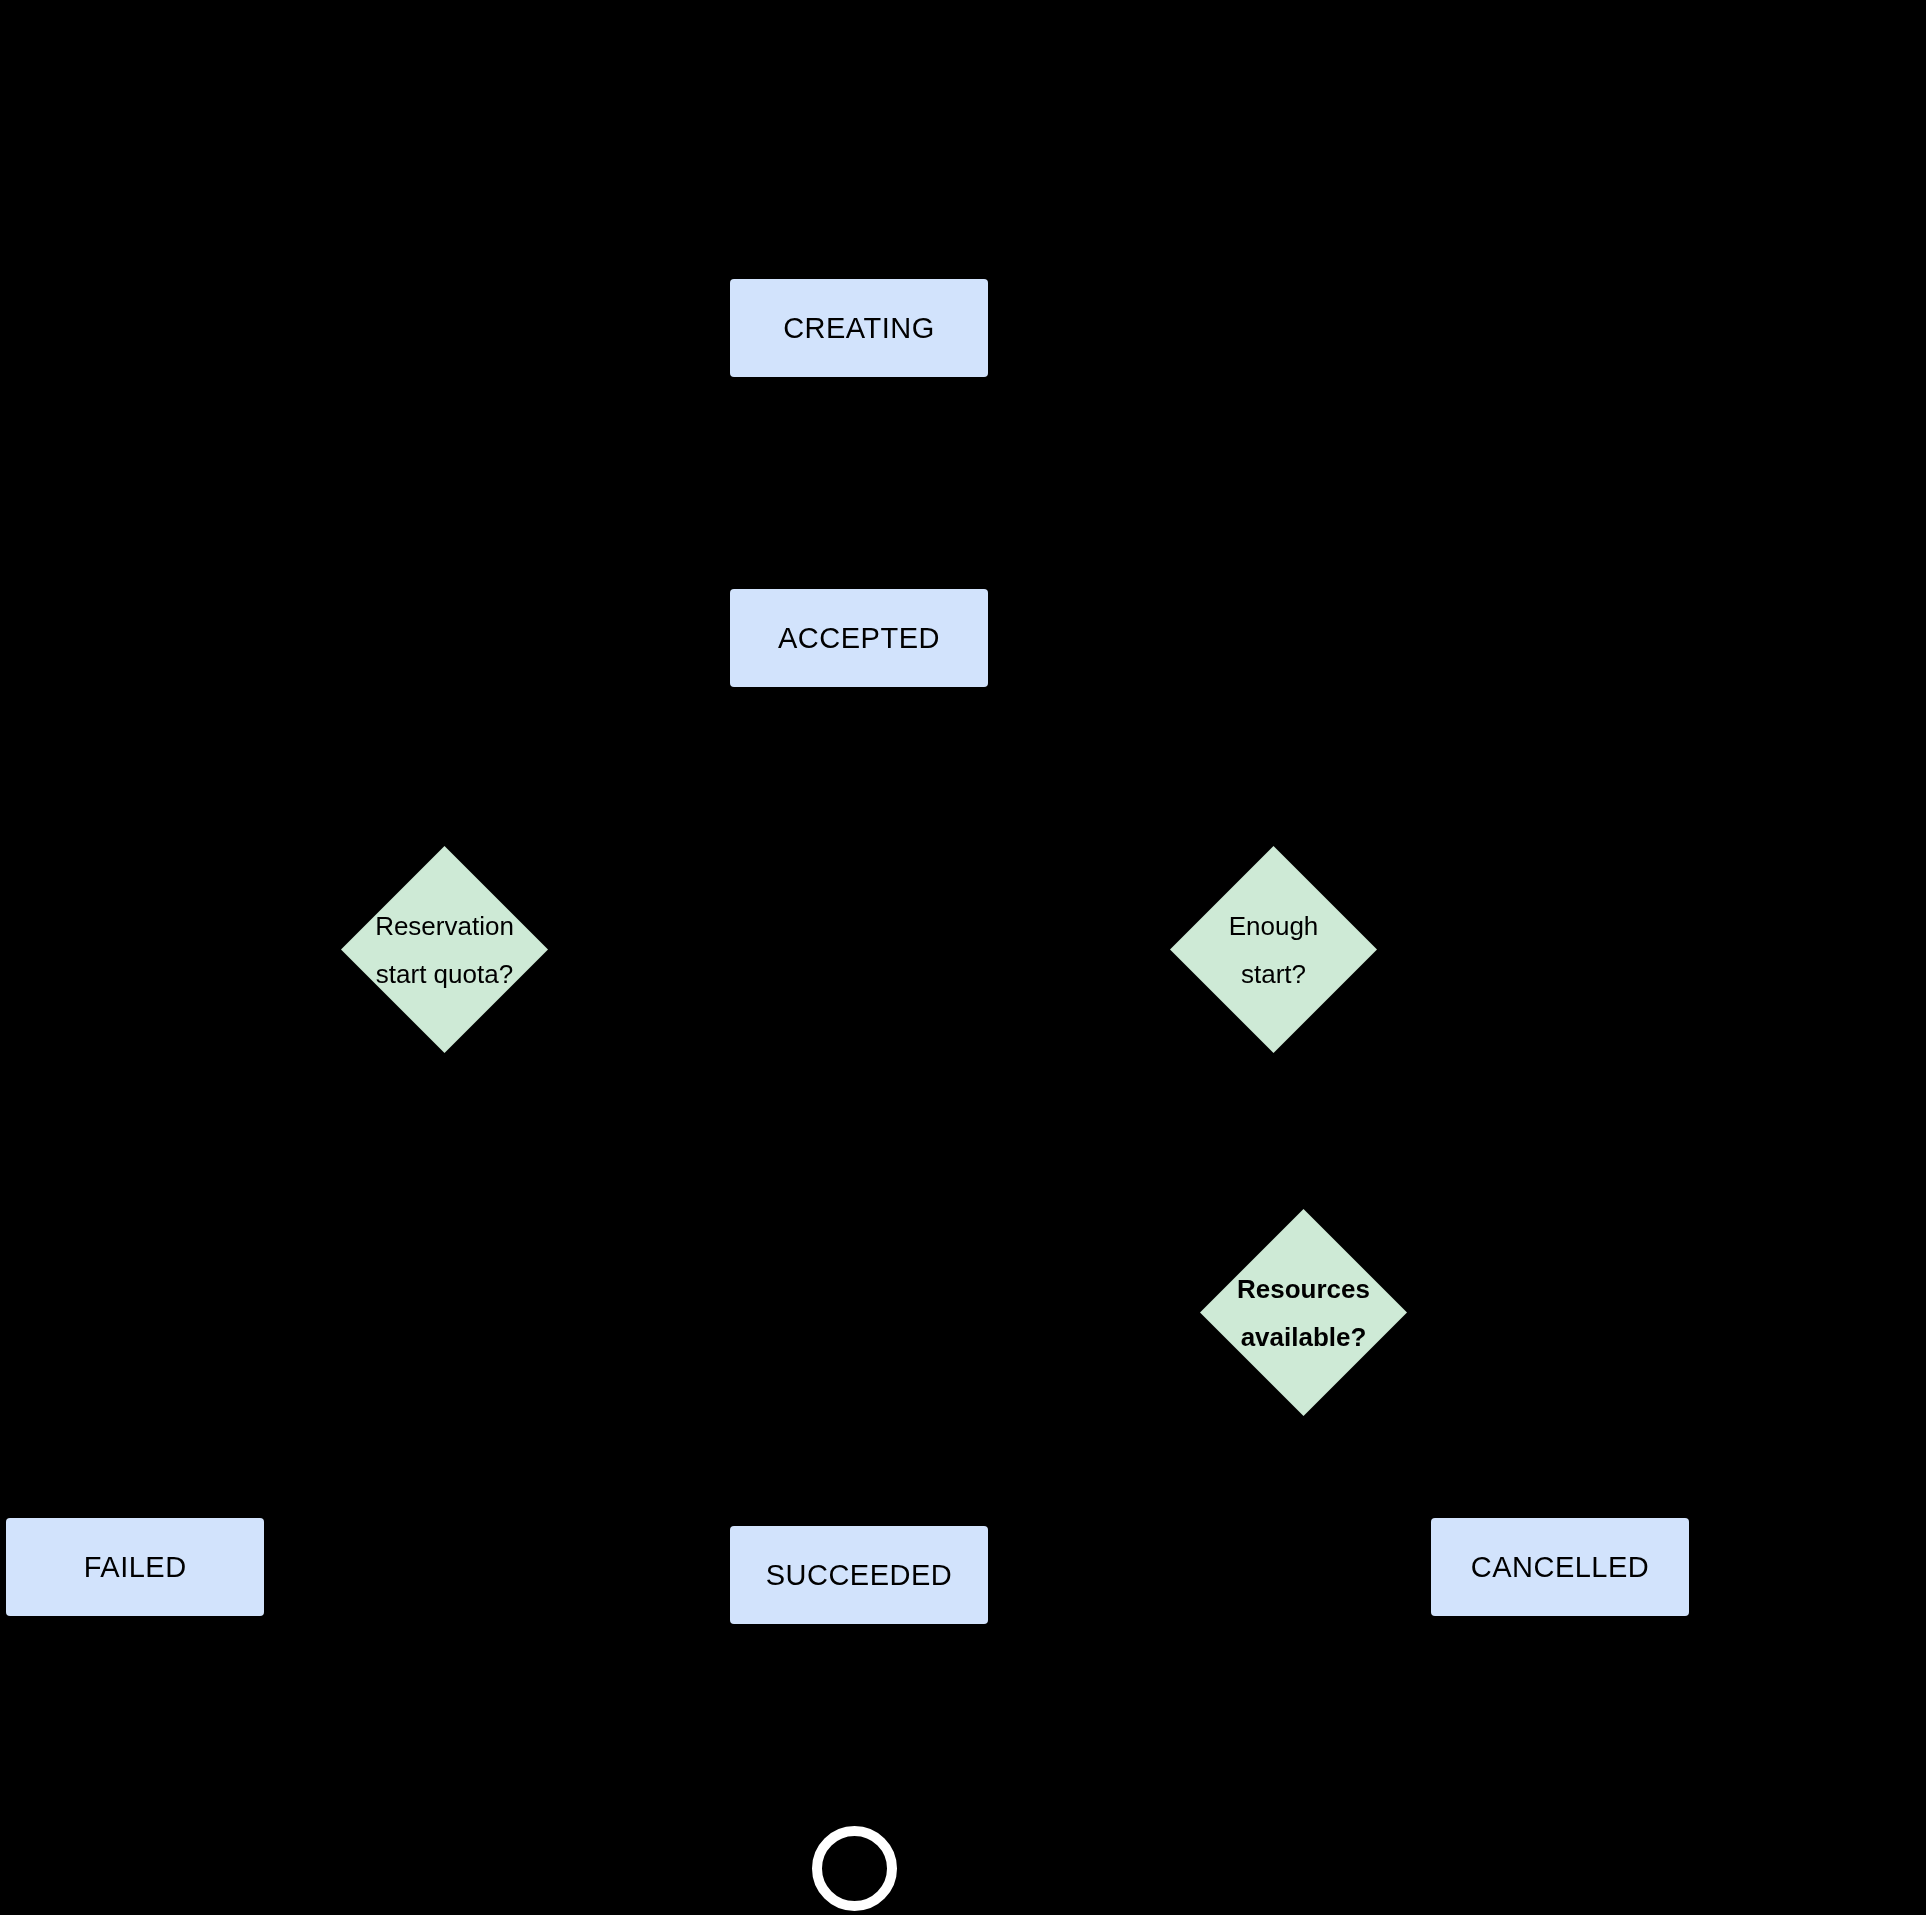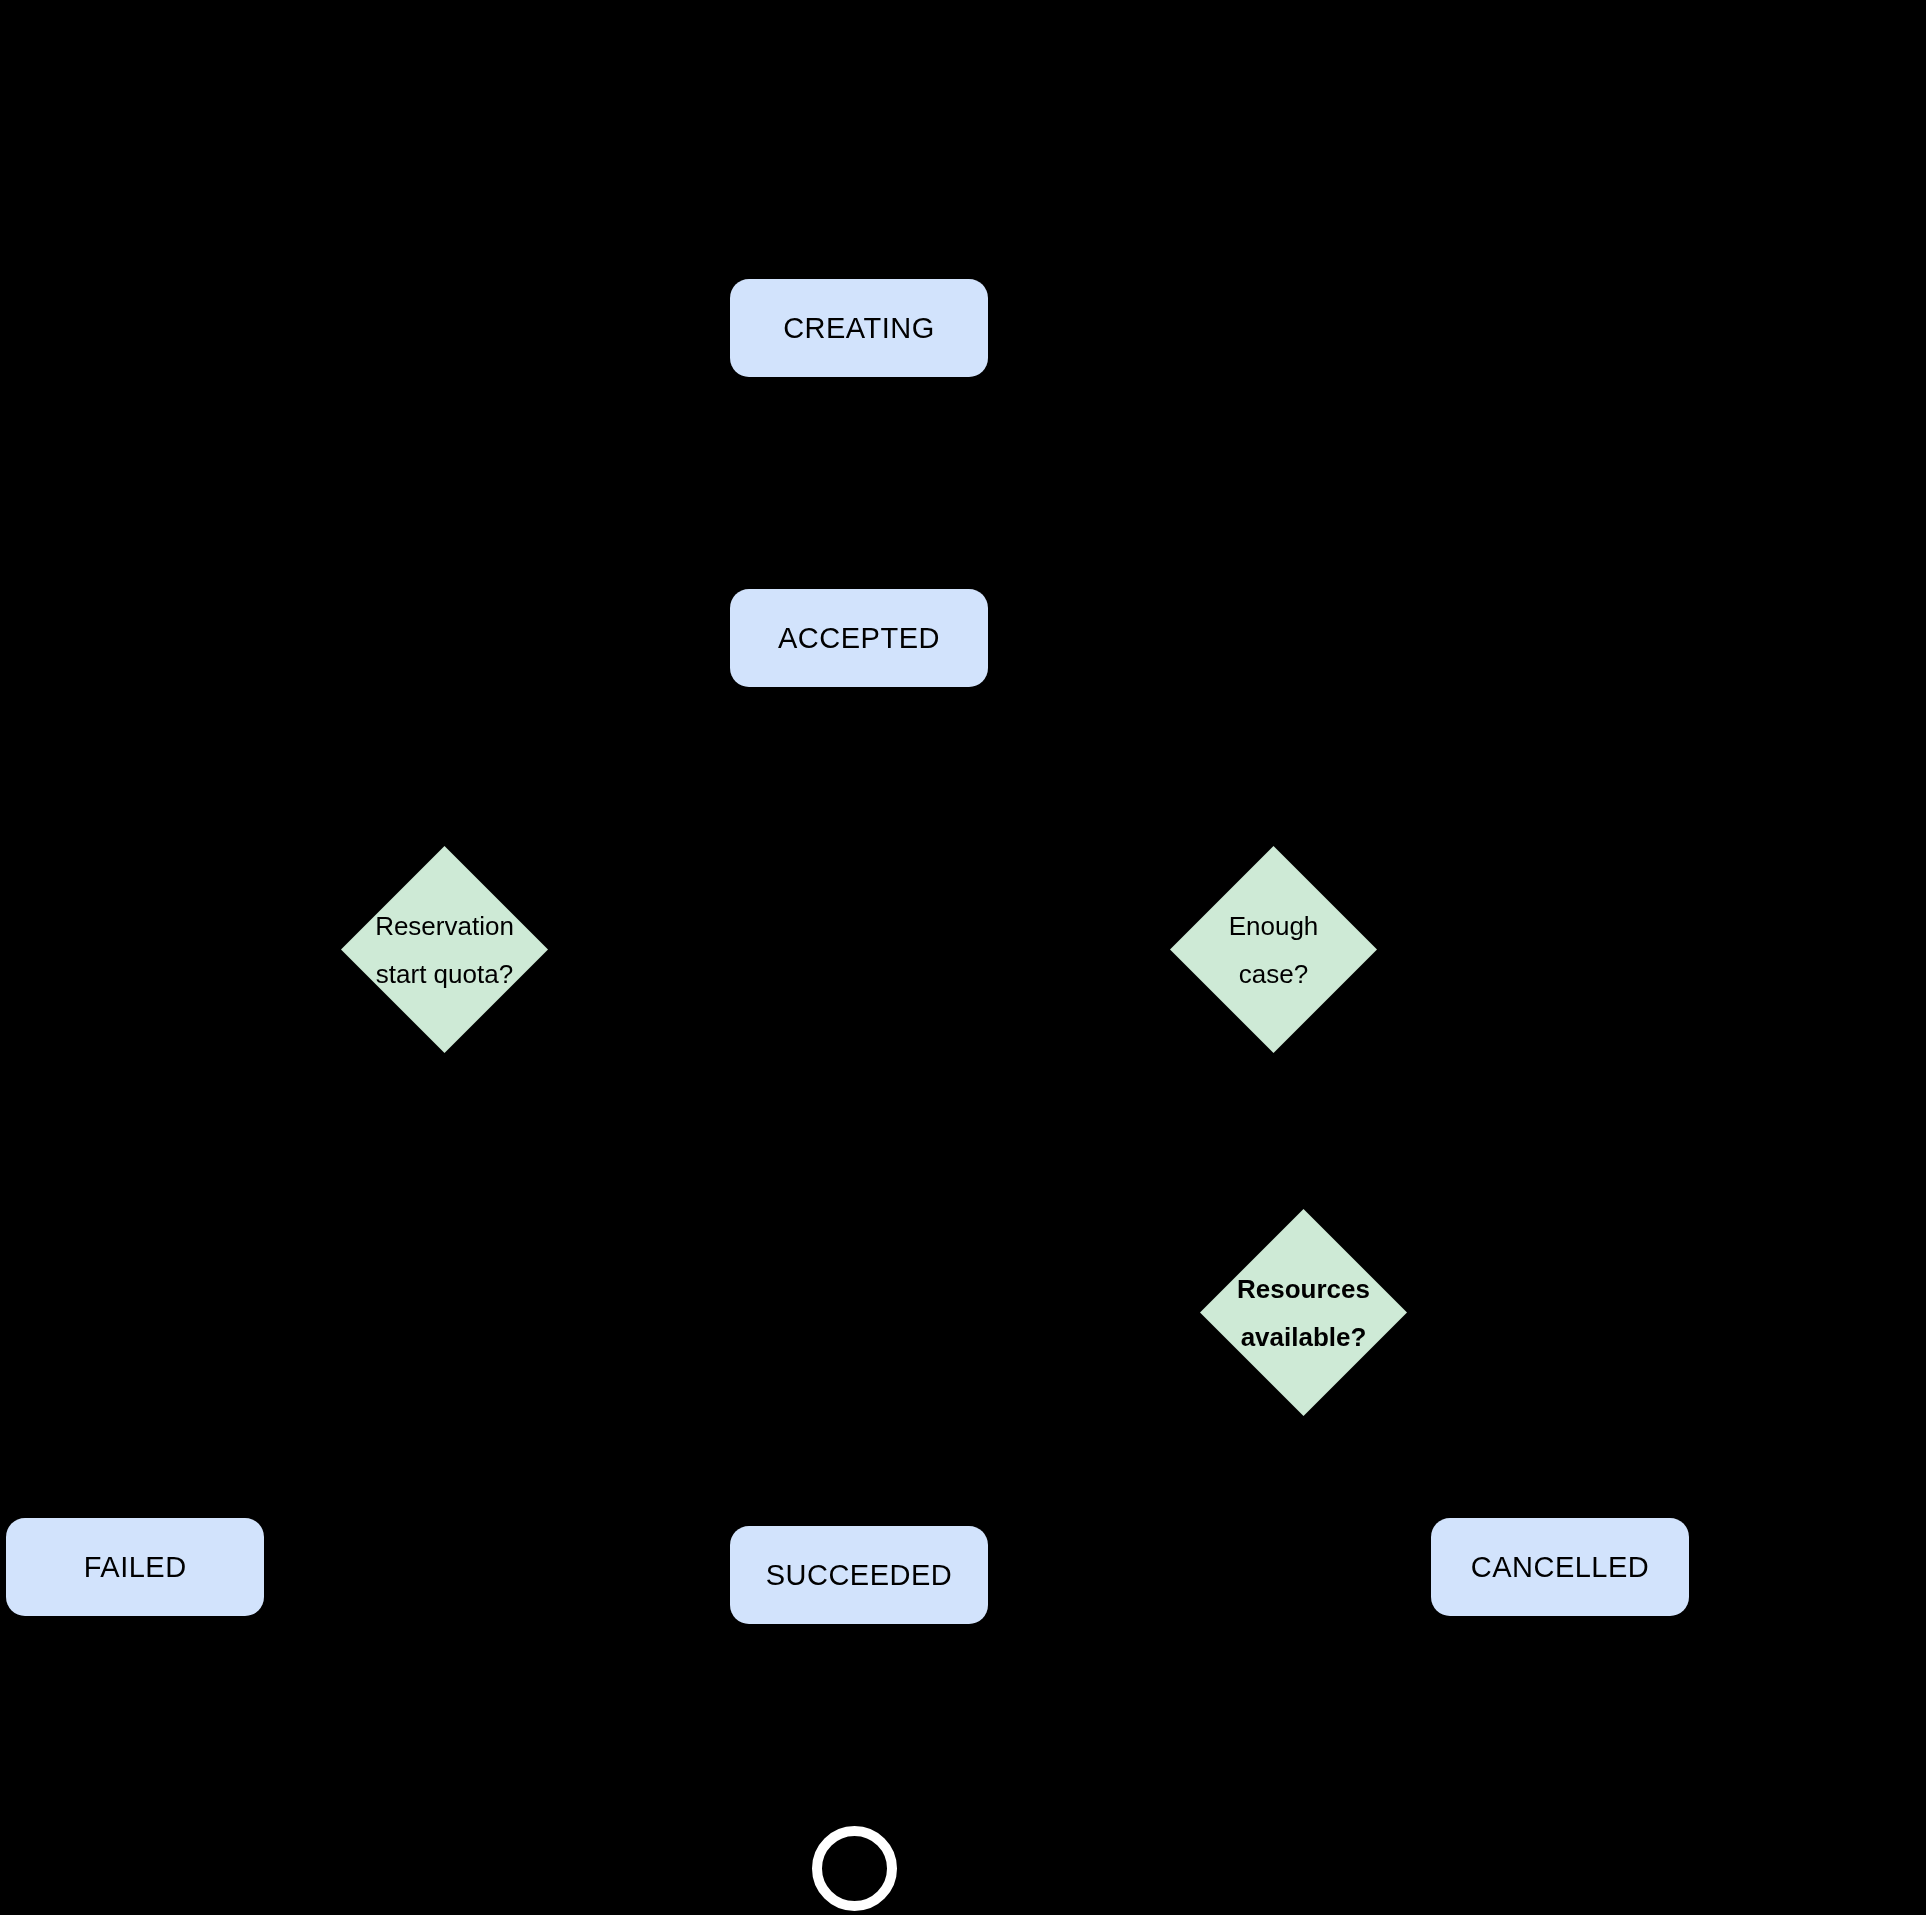--- a/index.html
+++ b/index.html
@@ -15,21 +15,21 @@
     overflow: hidden;
     font-family: "Liberation Sans", sans-serif;
     color: var(--text, #000000);
   }
   
   .state {
     position: absolute;
     width: 258px;
     height: 98px;
     background: var(--state_fill, #d2e3fc);
-    border-radius: 19px;
+    border-radius: 4px;
     display: flex;
     align-items: center;
     justify-content: center;
   }
   .state .label {
     font-size: 29px;
     letter-spacing: 0.5px;
     color: var(--text, #000000);
   }
   
@@ -86,21 +86,21 @@
   </div>
 
   <div class="decision pos-reservation">
     <span class="label">Reservation
 start quota?</span>
   </div>
 
 
   <div class="decision pos-quota">
     <span class="label">Enough
-case?</span>
+start?</span>
   </div>
 
   <div class="decision pos-resources">
     <span class="label">Resources
 available?</span>
   </div>
 
   <div class="state pos-failed">
     <span class="label">FAILED</span>
   </div>

